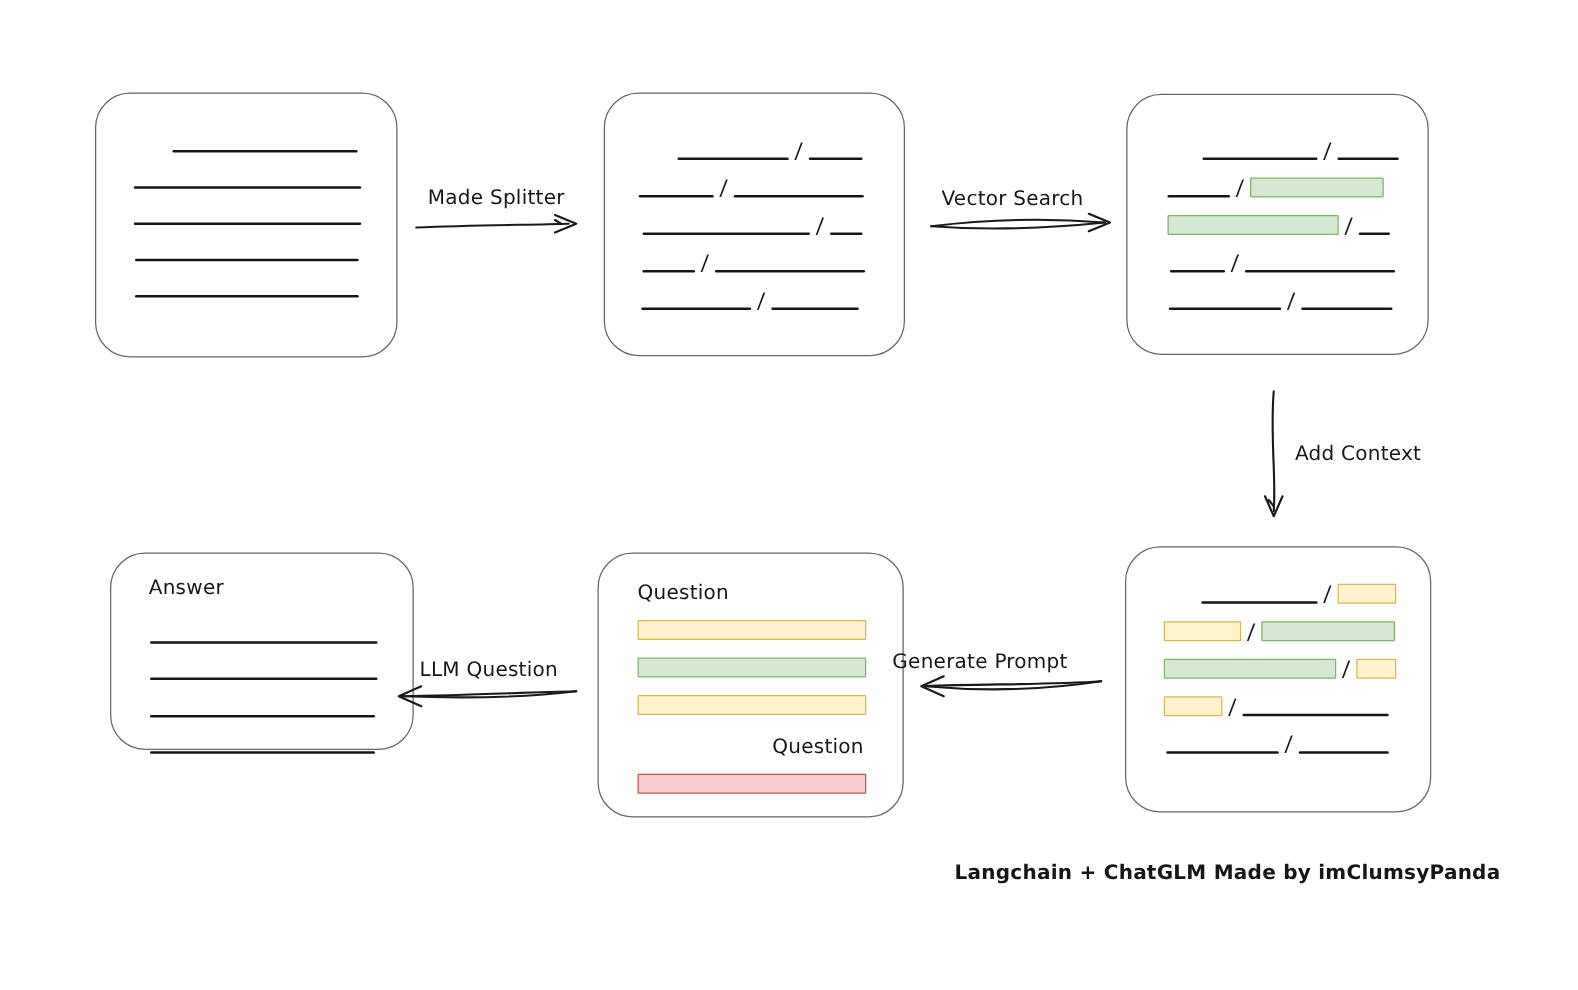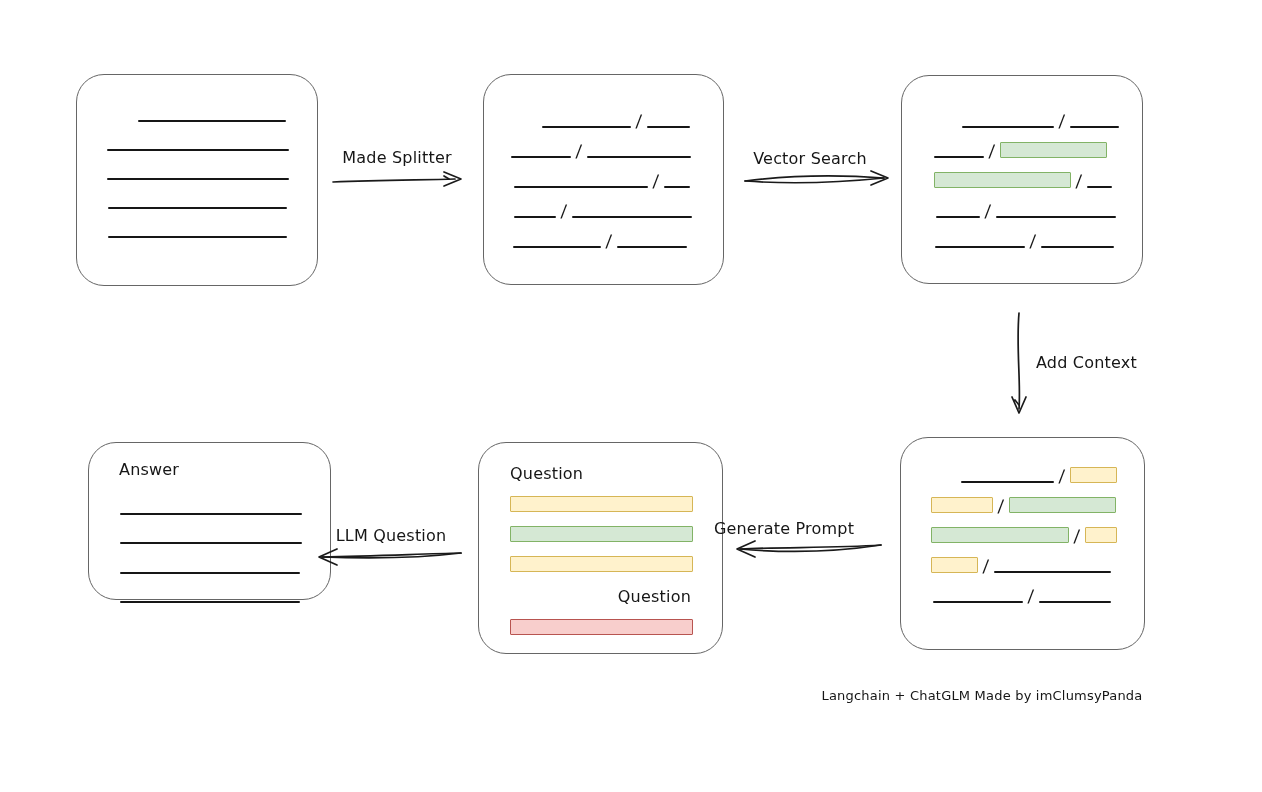--- a/index.html
+++ b/index.html
@@ -30,21 +30,21 @@
   .seg.red{height:16px;background:var(--red_fill);border:1px solid var(--red_stroke);box-sizing:border-box;border-radius:1px;}
   .slash{font-size:17px;line-height:13px;margin:0 5px;font-weight:500;transform:skewX(-4deg);}
   .heading{font-size:16px;line-height:22px;font-weight:500;letter-spacing:.2px;}
   .q-heading{margin-top:4px;text-align:right;}
   .arrow-label{
     position:absolute;font-size:16px;font-weight:500;letter-spacing:.2px;white-space:nowrap;
   }
   .centered{transform:translateX(-50%);}
   .caption{
     position:absolute;left:982px;top:688px;transform:translateX(-50%);
-    font-size:13px;font-weight:400;letter-spacing:.2px;white-space:nowrap;
+    font-size:16px;font-weight:700;letter-spacing:.2px;white-space:nowrap;
   }
   .overlay{position:absolute;left:0;top:0;pointer-events:none;}
 </style>
 </head>
 <body>
 
 <div class="canvas">
 
   <div class="box box-document">
       <div class="row" style="margin-left: 31px;">

